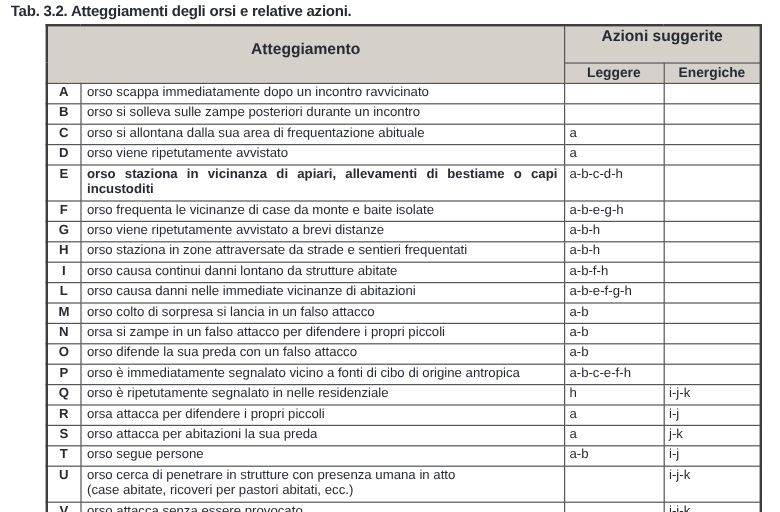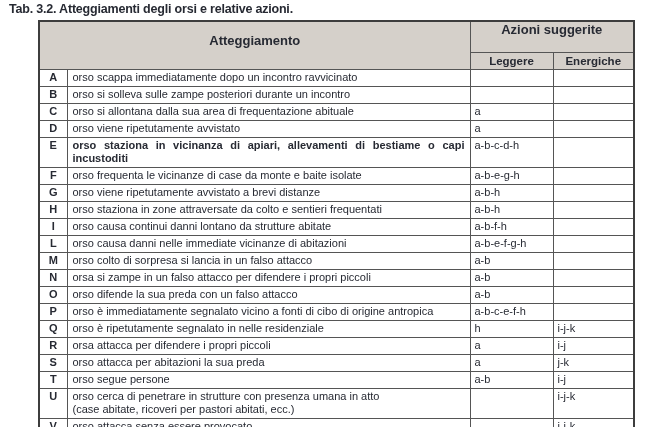--- a/index.html
+++ b/index.html
@@ -127,21 +127,21 @@
           <td class="action"></td>
         </tr>
         <tr>
           <td class="letter">G</td>
           <td class="behavior">orso viene ripetutamente avvistato a brevi distanze</td>
           <td class="action">a-b-h</td>
           <td class="action"></td>
         </tr>
         <tr>
           <td class="letter">H</td>
-          <td class="behavior">orso staziona in zone attraversate da colto e sentieri frequentati</td>
+          <td class="behavior">orso staziona in zone attraversate da strade e sentieri frequentati</td>
           <td class="action">a-b-h</td>
           <td class="action"></td>
         </tr>
         <tr>
           <td class="letter">I</td>
           <td class="behavior">orso causa continui danni lontano da strutture abitate</td>
           <td class="action">a-b-f-h</td>
           <td class="action"></td>
         </tr>
         <tr>

